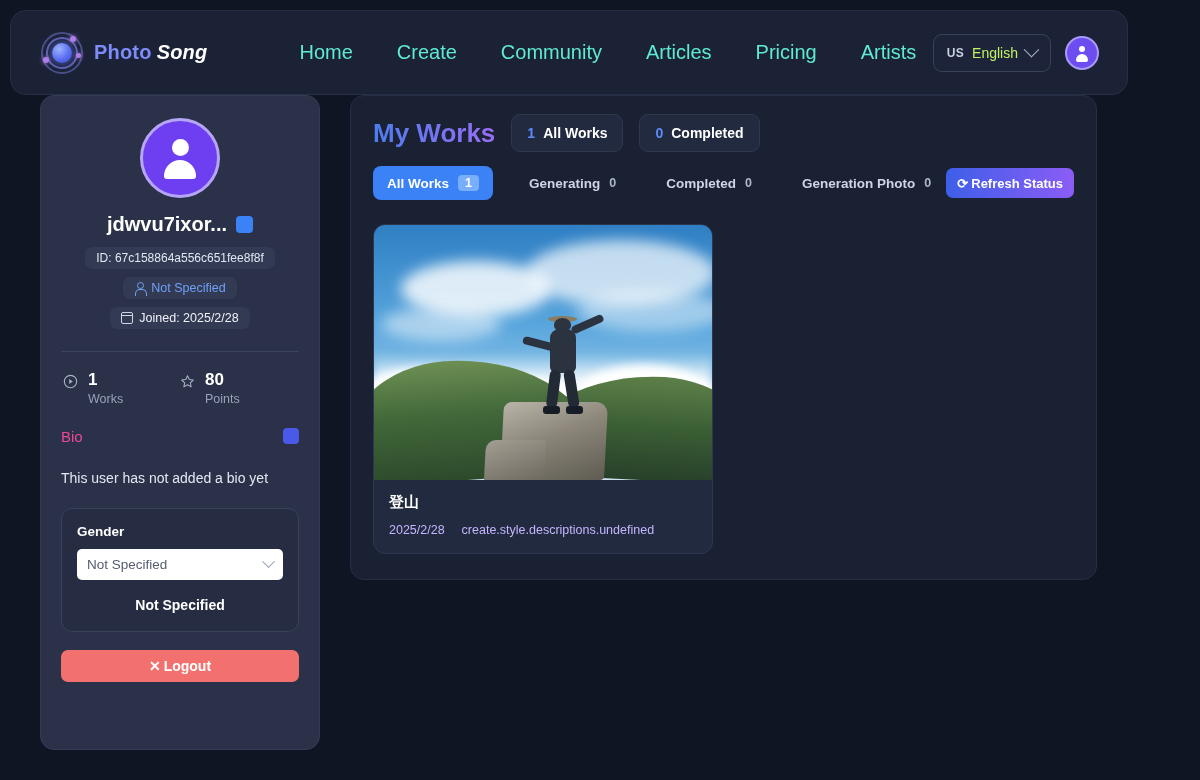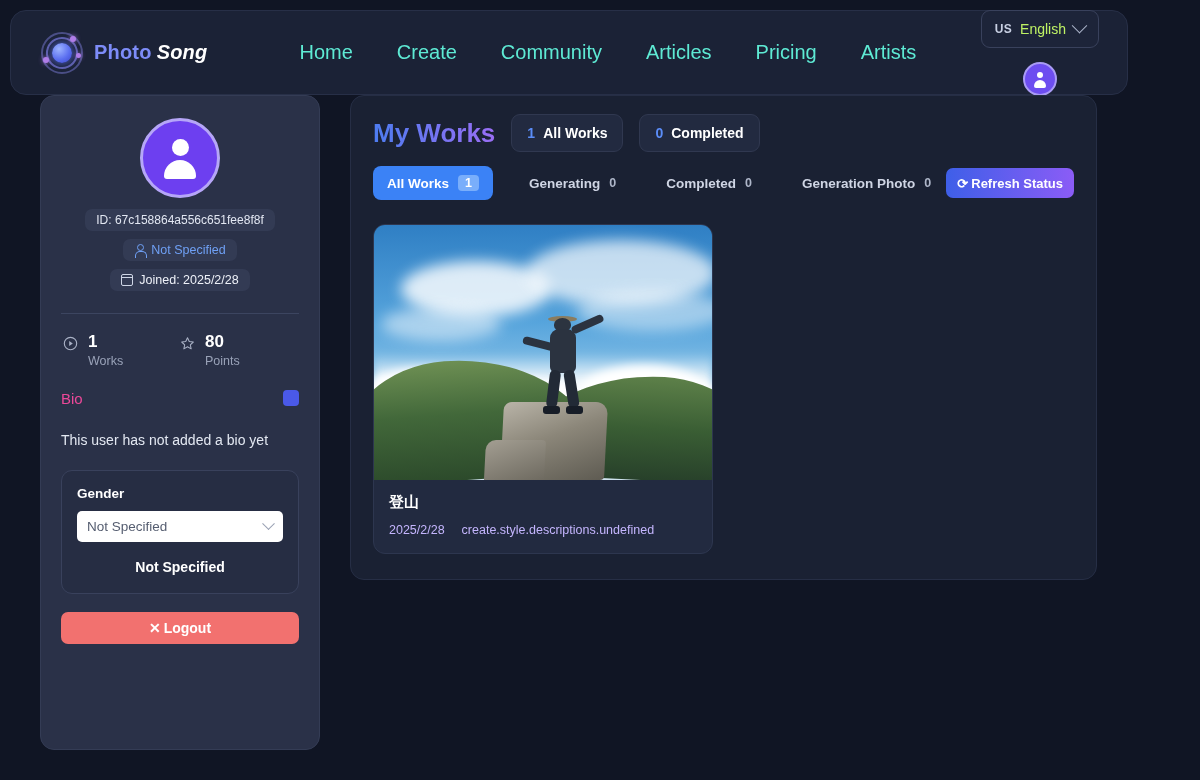--- a/index.html
+++ b/index.html
@@ -104,21 +104,20 @@
     text-decoration: none;
     white-space: nowrap;
     cursor: pointer;
   }
 
   .header-right {
     margin-left: auto;
     display: flex;
     align-items: center;
     gap: 14px;
-    flex-direction: column;
   }
 
   .lang-select {
     display: flex;
     align-items: center;
     gap: 8px;
     height: 38px;
     padding: 0 13px;
     border: 1px solid #39415c;
     border-radius: 9px;
@@ -724,20 +723,24 @@
       </div>
     </div>
   </div>
 
   <div class="sidebar">
 
     <div class="profile-avatar">
       <span class="person-glyph"></span>
     </div>
 
+    <div class="username-row">
+      <div class="username">jdwvu7ixor...</div>
+      <div class="edit-chip"></div>
+    </div>
 
     <div class="id-chip">ID: 67c158864a556c651fee8f8f</div>
 
     <div class="meta-chip gender">
       <span class="mini-person"></span>
       <span>Not Specified</span>
     </div>
 
     <div class="meta-chip joined">
       <span class="mini-cal"></span>

